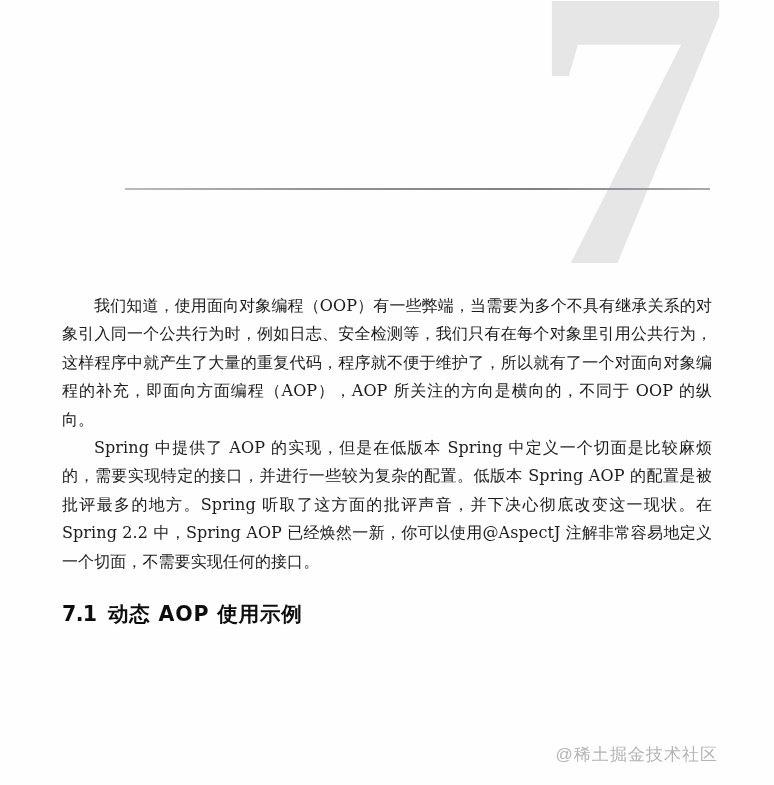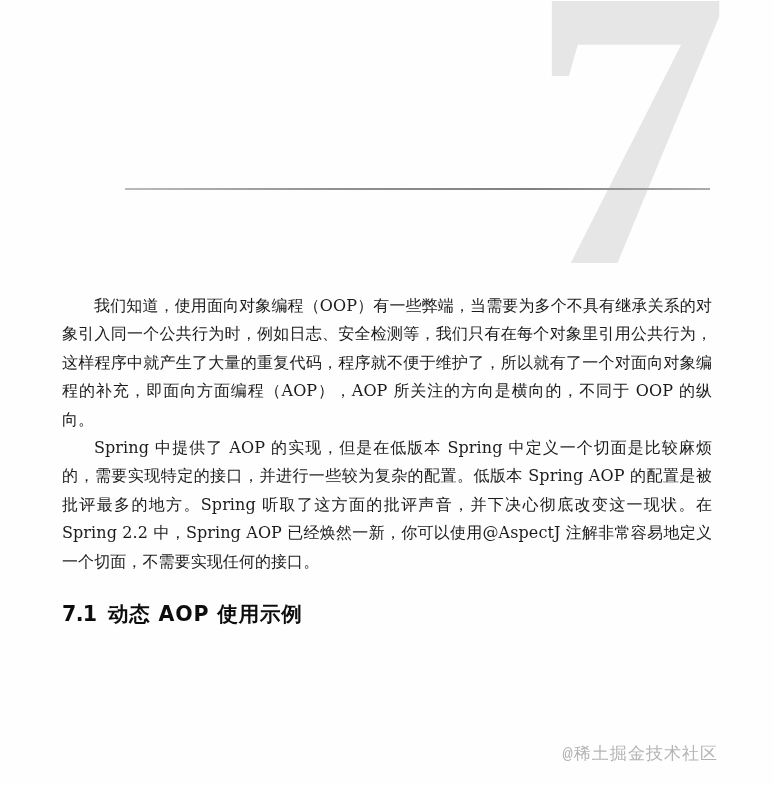--- a/index.html
+++ b/index.html
@@ -124,21 +124,21 @@
   }
   .section-heading .sec-title {
     letter-spacing: 0.04em;
   }
 
   
   .site-watermark {
     position: absolute;
     right: 56px;
     top: 744px;
-    font-family: Liberation Mono, monospace;
+    font-family: Liberation Sans, sans-serif;
     font-size: 17px;
     line-height: 22px;
     color: #b4b4b4;
     letter-spacing: 0.06em;
     white-space: nowrap;
     user-select: none;
   }
 </style>
 </head>
 <body>

